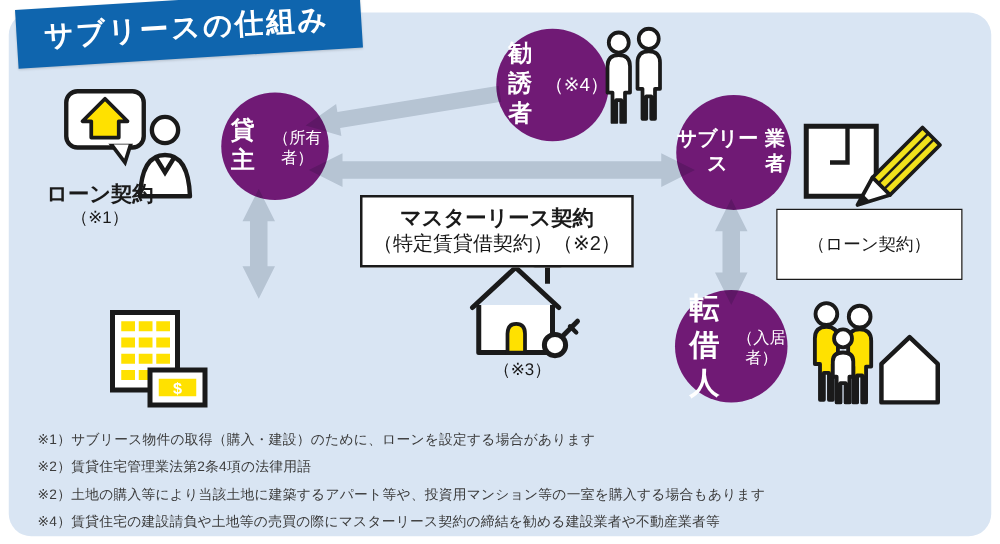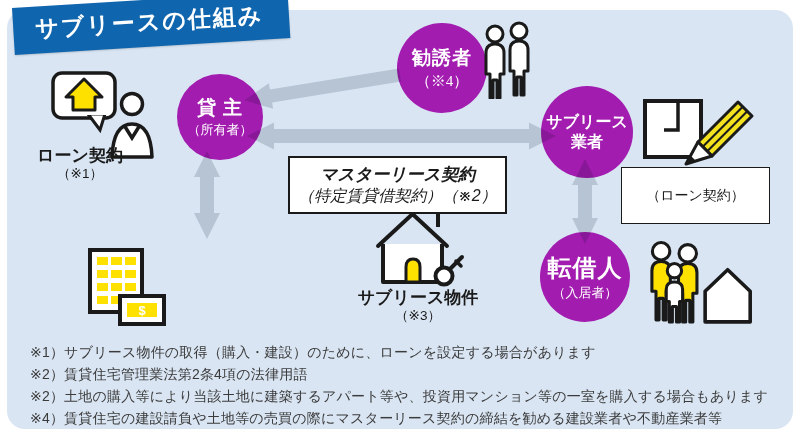--- a/index.html
+++ b/index.html
@@ -4,38 +4,38 @@
 <style>
   html,body{margin:0;padding:0;background:#fff;}
   .stage{position:relative;width:800px;height:435px;background:#fff;overflow:hidden;
          font-family:"Liberation Sans","DejaVu Sans",sans-serif;color:#1a1a1a;}
   .panel{position:absolute;left:7px;top:10px;width:786px;height:419px;
          background:#d9e5f3;border-radius:18px;}
   .banner{position:absolute;left:12px;top:8px;background:#0f65ae;color:#fff;
           font-size:23px;font-weight:bold;letter-spacing:2px;
           padding:7px 26px 9px 22px;transform:rotate(-3.5deg);transform-origin:left top;
           z-index:10;box-shadow:0 1px 2px rgba(0,0,0,.15);}
-  .node{position:absolute;border-radius:50%;background:#a21caf;color:#fff;
-        display:flex;flex-direction:column;align-items:center;justify-content:center;
-        text-align:center;z-index:2;line-height:1.25;font-family:Liberation Serif, serif;}
+  .node{position:absolute;border-radius:50%;background:#701a75;color:#fff;
+        display:flex;flex-direction:row;align-items:center;justify-content:center;
+        text-align:center;z-index:2;line-height:1.25;}
   .node .main{font-weight:bold;font-size:19px;letter-spacing:1px;}
   .node .main.sm{font-size:16px;letter-spacing:0;}
   .node .sub{font-size:13px;margin-top:2px;}
   .arrows{position:absolute;left:0;top:0;width:800px;height:435px;z-index:5;
           mix-blend-mode:multiply;pointer-events:none;}
   .wbox{position:absolute;background:#fff;border:2px solid #1a1a1a;z-index:6;
         display:flex;flex-direction:column;align-items:center;justify-content:center;
         text-align:center;line-height:1.2;}
   .wbox .t1{font-weight:bold;font-size:17px;}
   .wbox .t2{font-size:16px;}
   .flabel{position:absolute;z-index:6;text-align:center;line-height:1.15;}
   .flabel .t1{font-weight:bold;font-size:17px;}
   .flabel .t2{font-size:13.5px;}
   .icon{position:absolute;z-index:4;}
-  .footnotes{position:absolute;left:30px;top:341px;z-index:6;font-size:14px;
+  .footnotes{position:absolute;left:30px;top:341px;z-index:6;font-size:11px;
              line-height:22px;color:#3b3b3b;letter-spacing:0.2px;}
 </style>
 </head>
 <body>
 
 <div class="stage">
   <div class="panel"></div>
 
   <div class="banner">サブリースの仕組み</div>
 
@@ -47,43 +47,42 @@
   </svg>
 
   <div class="node" style="left:177px;top:74px;width:86px;height:86px;align-items:center;">
     <div class="main">貸 主</div>
     <div class="sub">（所有者）</div>
   </div>
   <div class="node" style="left:397px;top:23px;width:90px;height:90px;">
     <div class="main">勧誘者</div>
     <div class="sub" style="font-size:15px;">（※4）</div>
   </div>
-  <div class="node" style="left:541px;top:86px;width:92px;height:92px;">
+  <div class="node" style="left:541px;top:76px;width:92px;height:92px;">
     <div class="main sm">サブリース</div>
     <div class="main sm">業者</div>
   </div>
   <div class="node" style="left:540px;top:232px;width:90px;height:90px;">
     <div class="main" style="font-size:24px;">転借人</div>
     <div class="sub">（入居者）</div>
   </div>
 
-  <div class="wbox" style="left:288px;top:156px;width:215px;height:54px;font-style:italic;">
+  <div class="wbox" style="left:288px;top:156px;width:215px;height:54px;">
     <div class="t1">マスターリース契約</div>
     <div class="t2">（特定賃貸借契約）（※2）</div>
   </div>
   <div class="wbox" style="left:621px;top:167px;width:147px;height:55px;border-width:1.5px;">
     <div class="t2" style="font-size:14px;">（ローン契約）</div>
   </div>
 
   <div class="flabel" style="left:16px;top:146px;width:128px;">
     <div class="t1">ローン契約</div>
     <div class="t2">（※1）</div>
   </div>
   <div class="flabel" style="left:348px;top:288px;width:140px;">
-    <div class="t1">サブリース物件</div>
     <div class="t2">（※3）</div>
   </div>
 
   <svg class="icon" style="left:50px;top:70px;" width="106" height="90" viewBox="0 0 106 90">
     <rect x="3" y="3" width="62" height="45" rx="9" fill="#fff" stroke="#1a1a1a" stroke-width="3.5"></rect>
     <polygon points="38,44 50,60 55,44" fill="#fff" stroke="#1a1a1a" stroke-width="3"></polygon>
     <rect x="6" y="6" width="56" height="39" rx="6" fill="#fff"></rect>
     <path d="M34 9 L16 27 H23 V40 H45 V27 H52 Z" fill="#ffe100" stroke="#1a1a1a" stroke-width="3" stroke-linejoin="round"></path>
     <circle cx="82" cy="34" r="10.5" fill="#fff" stroke="#1a1a1a" stroke-width="3.5"></circle>
     <path d="M62 87 C63 62 71 54 82 54 C93 54 101 62 102 87 Z" fill="#fff" stroke="#1a1a1a" stroke-width="3.5" stroke-linejoin="round"></path>

